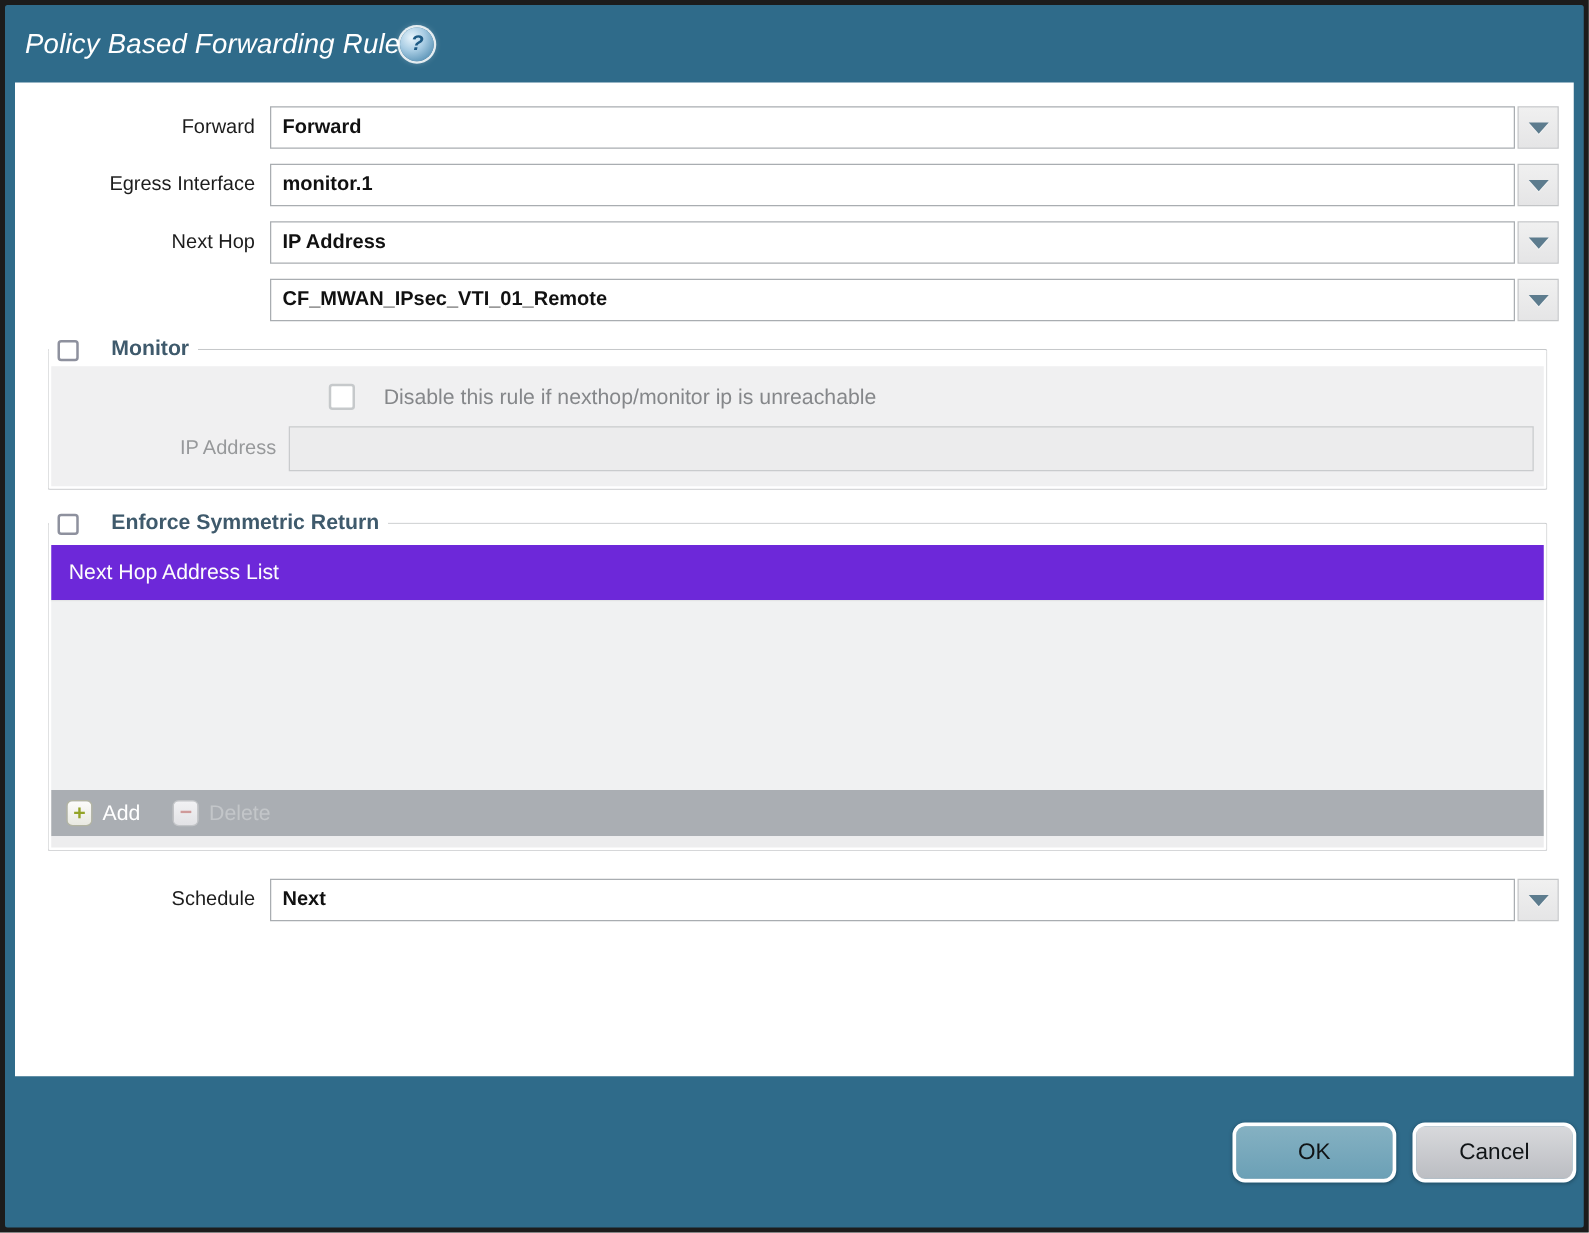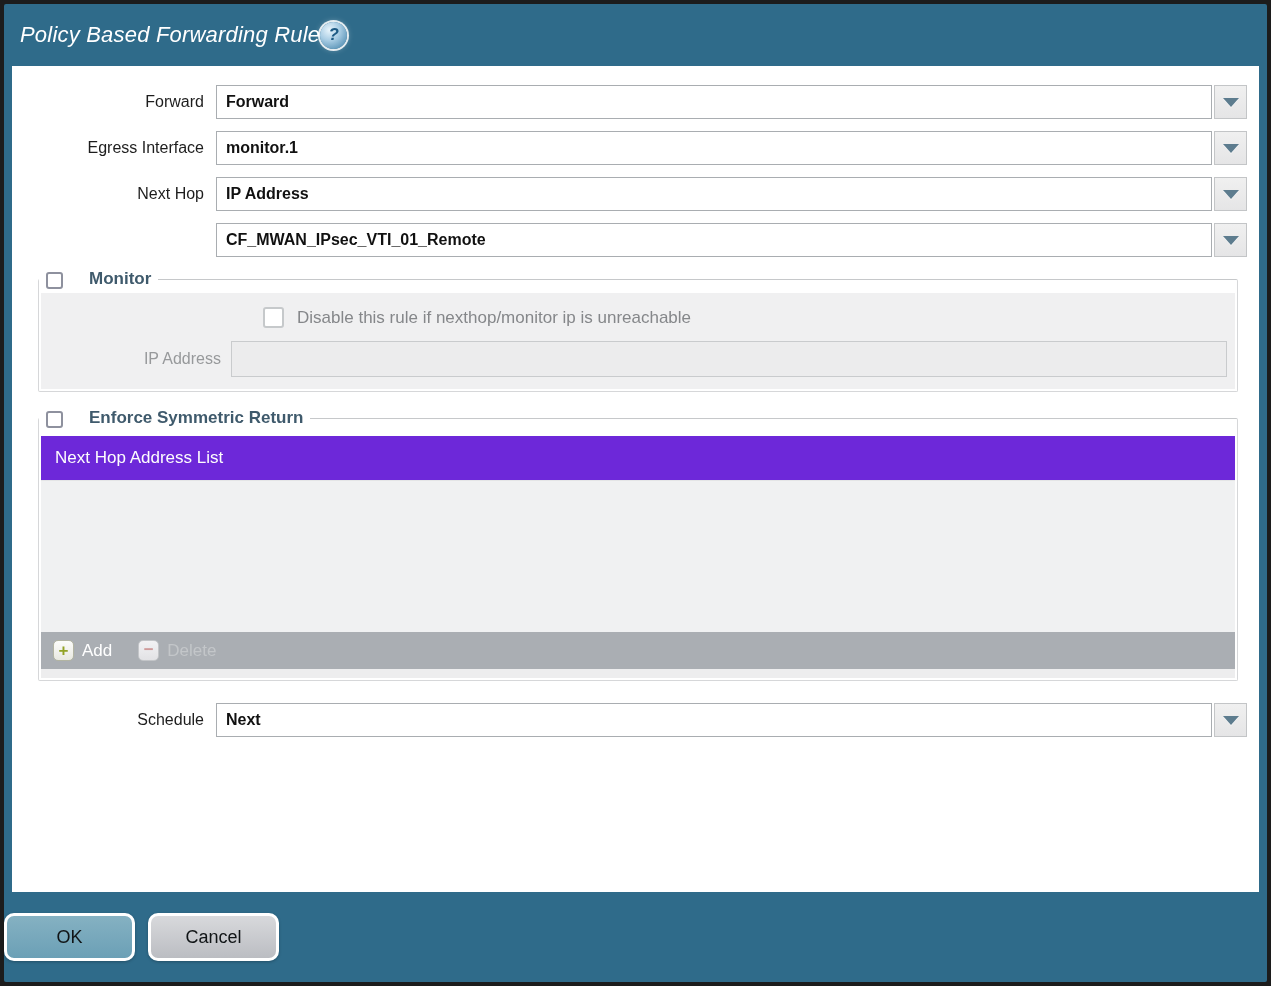--- a/index.html
+++ b/index.html
@@ -134,21 +134,21 @@
   }
   .combo.h38 { height: 38px; }
   .input-disabled-cream {
     flex: 1; border: 1px solid #d8d1bf; background: #f5eedb;
     height: 100%;
   }
   .input-disabled-gray {
     flex: 1; border: 1px solid #c9cbcd; background: #ececed;
     height: 36px;
   }
-  .inline-cb-row { display: flex; align-items: center; gap: 13px; margin: 2px 0 13px 222px; }
+  .inline-cb-row { display: flex; align-items: center; gap: 23px; margin: 2px 0 13px 222px; }
   .inline-cb-label { font-size: 17px; color: #85878a; }
   
   .nh-table { margin: 8px 0 0 0; }
   .nh-header {
     background: #6d28d9; color: #fdfdfd;
     font-size: 17px; padding: 12px 14px;
   }
   .nh-body {
     height: 152px; background: #f0f1f2;
     border-top: 1px solid #e4e5e6;
@@ -173,23 +173,23 @@
     background: linear-gradient(#f2f2f4, #e2e2e5);
   }
   .minus-glyph { color: #cf9a9a; margin-top: -2px; }
   .tool-label { color: #ffffff; font-size: 17px; }
   .tool-label.disabled { color: #c3c6c9; }
   .nh-strip { height: 9px; background: #ededee; }
   
   .schedule-row { margin-top: 22px; }
   
   .footerbar {
-    height: 90px;
-    display: flex; align-items: center; 
-    gap: 13px; padding-right: 24px;
+    height: 121px;
+    display: flex; align-items: center; justify-content: flex-end;
+    gap: 13px; padding-right: 6px;
   }
   .btn {
     width: 131px; height: 48px;
     border: 3px solid #ffffff; border-radius: 10px;
     font-size: 18px; color: #101416;
     display: flex; align-items: center; justify-content: center;
     cursor: pointer;
     box-shadow: 0 1px 3px rgba(0,0,0,.25);
   }
   .btn-ok { background: linear-gradient(#85b1c2, #6ba0b6); }

